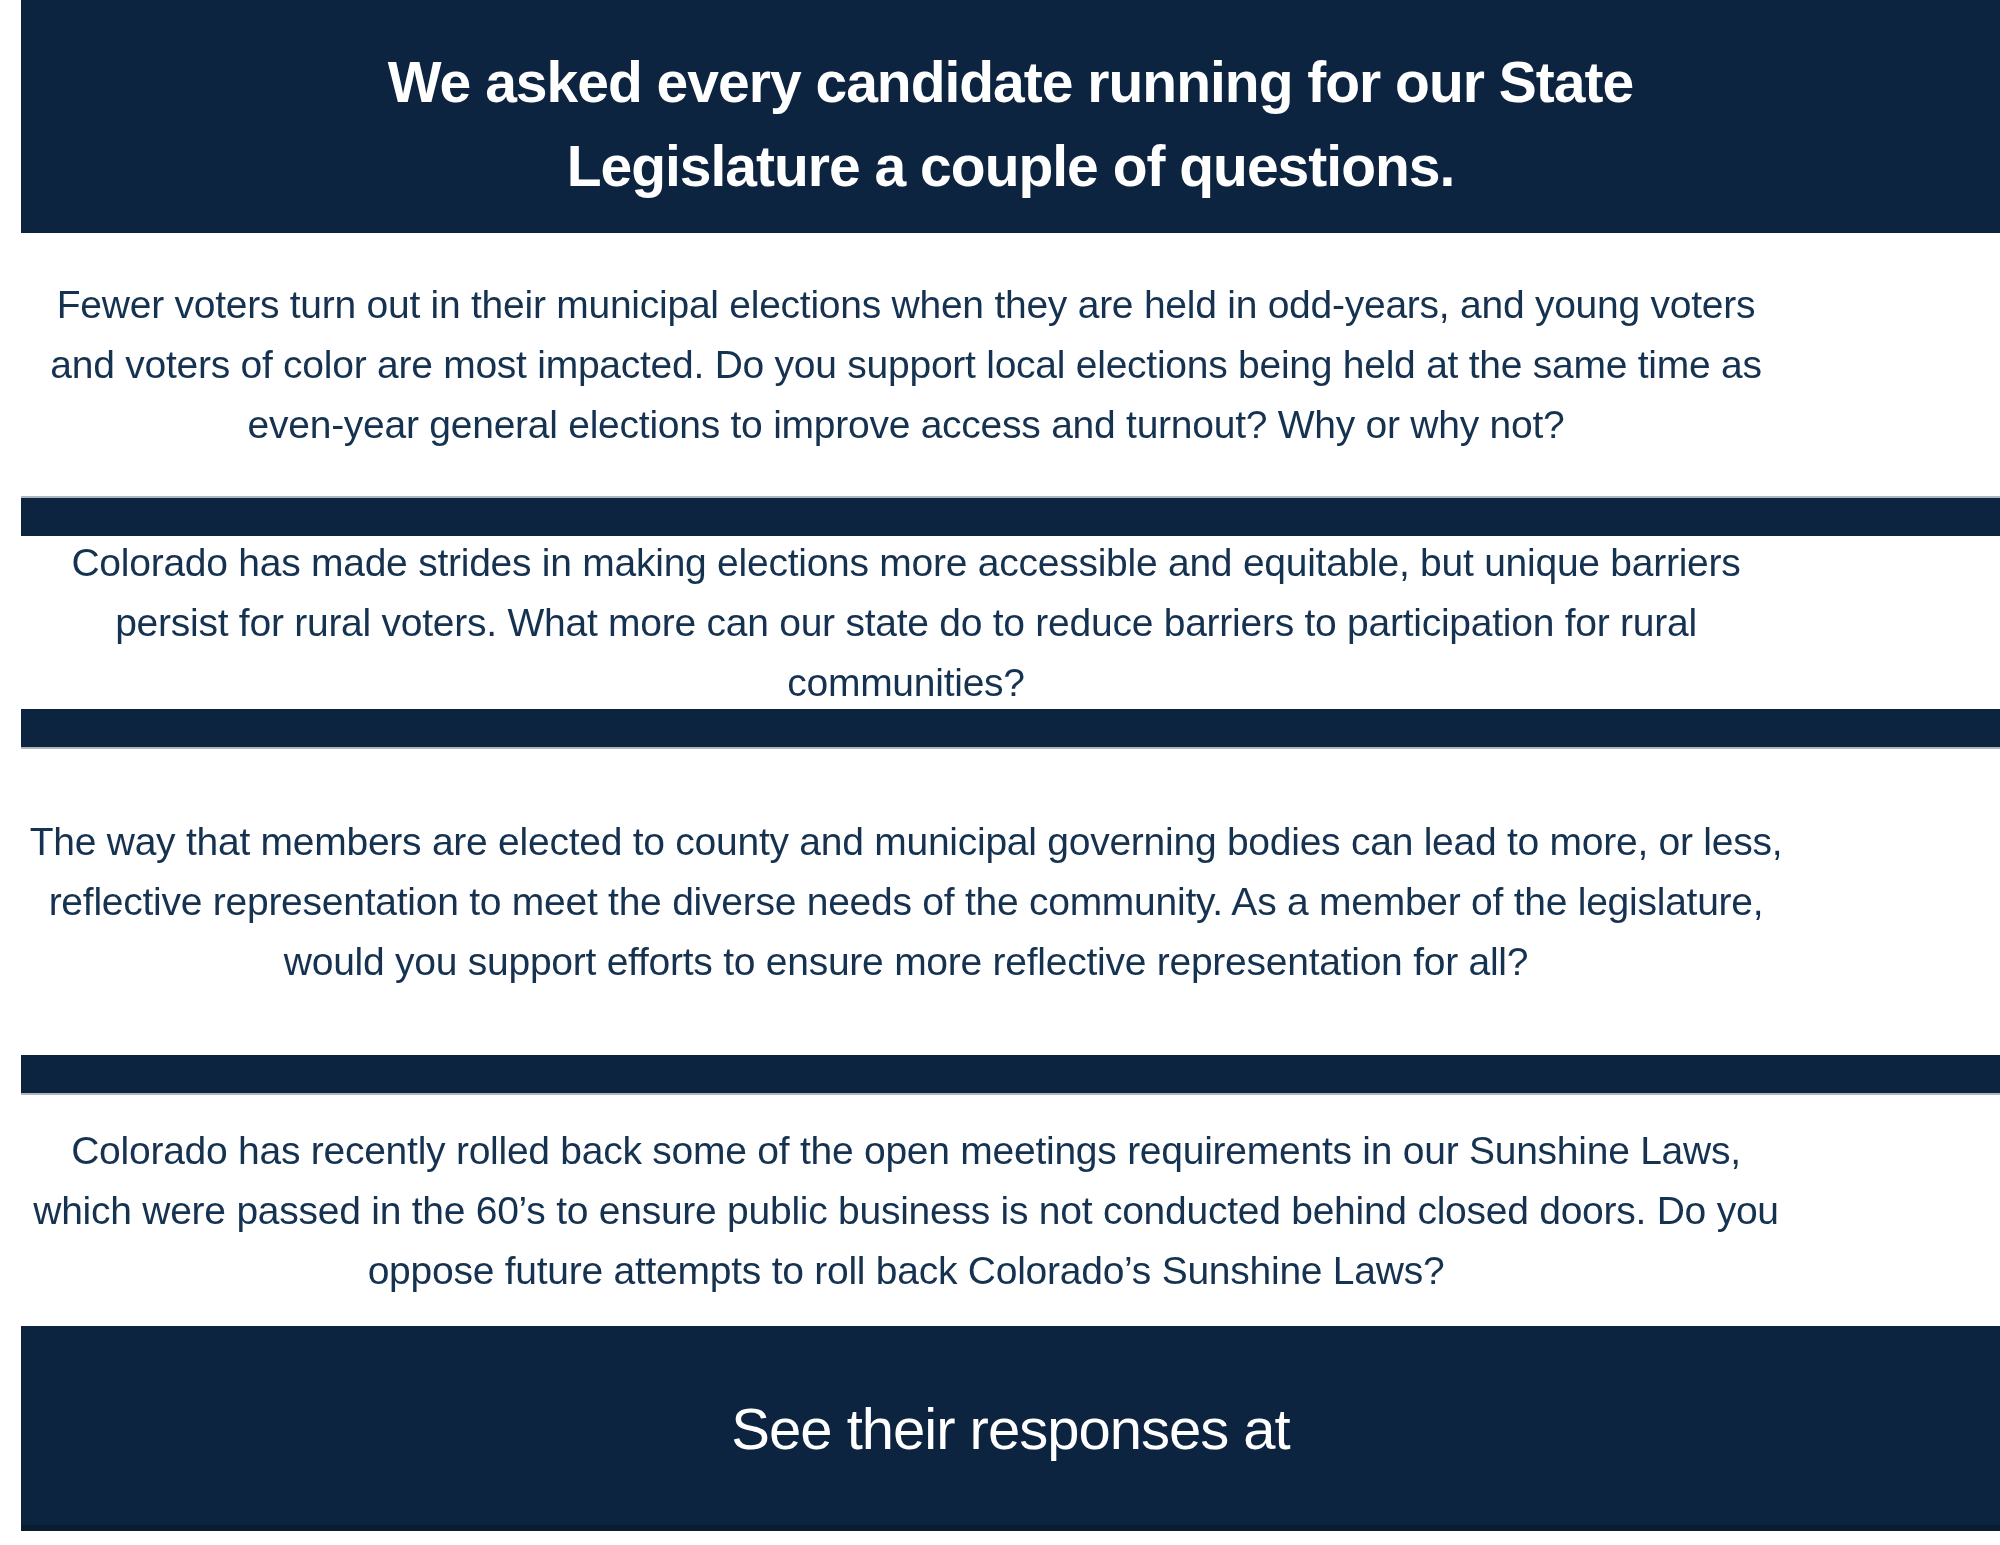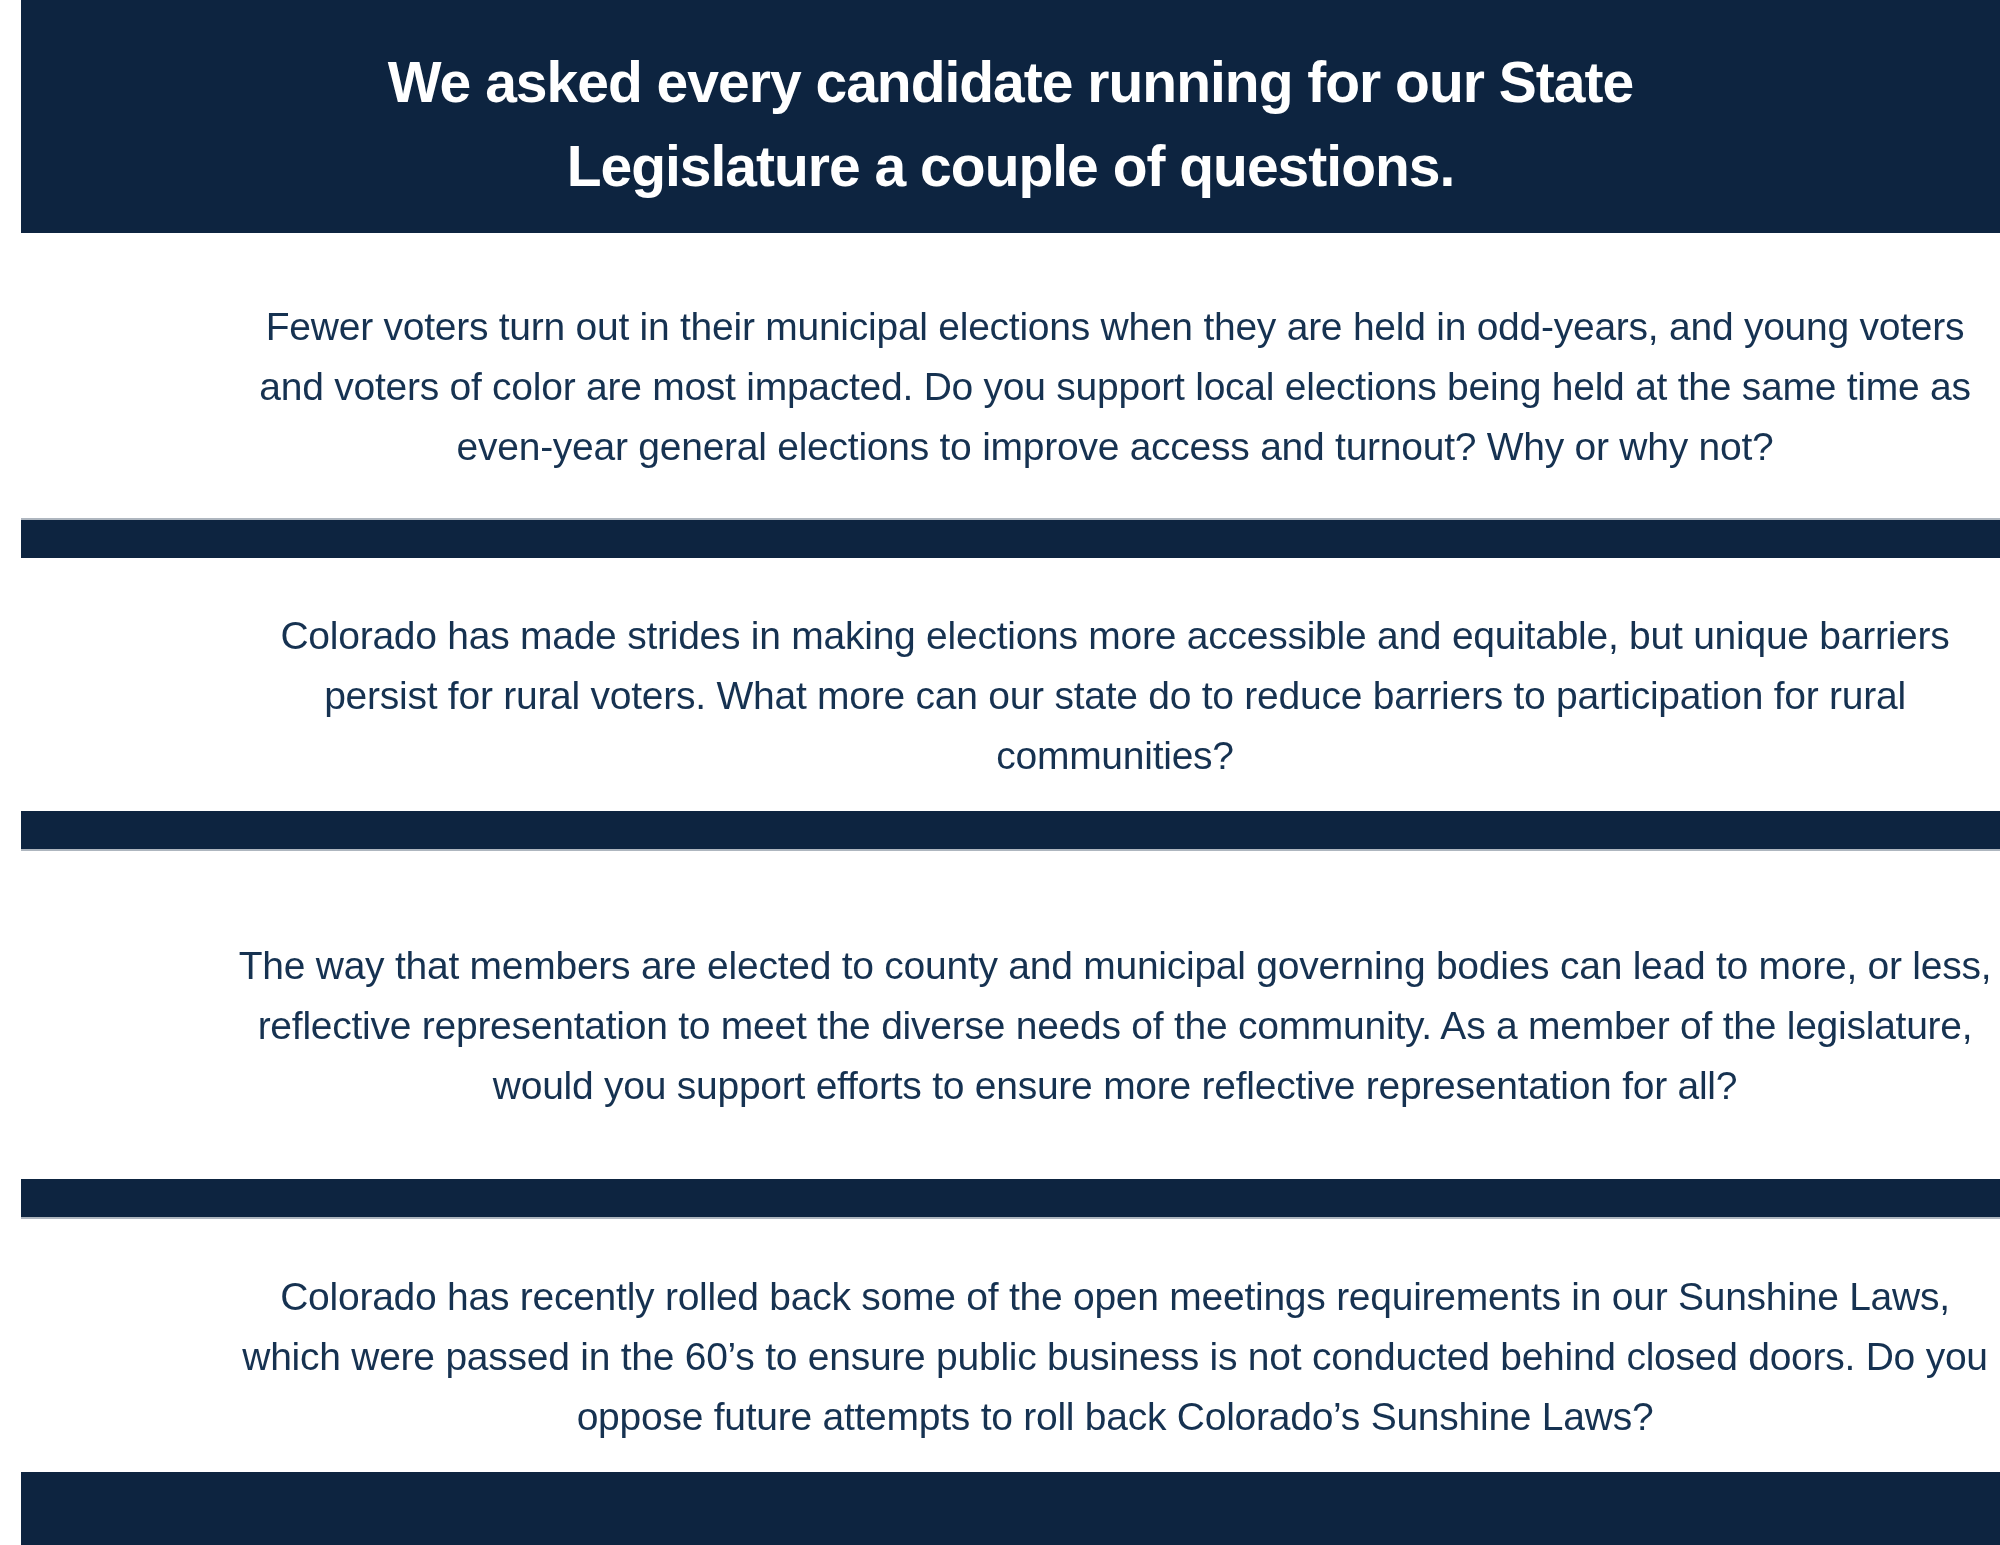--- a/index.html
+++ b/index.html
@@ -39,26 +39,25 @@
     font-weight: 700;
     letter-spacing: -1px;
     text-align: center;
     max-width: 1500px;
   }
 
   .question {
     background: var(--white);
     display: flex;
     align-items: center;
-    justify-content: flex-end;
+    justify-content: flex-start;
     flex: 0 0 auto;
-    margin-top: 22px;
   }
   .q1 { height: 263px; }
-  .q2 { height: 231px; }
+  .q2 { height: 173px; }
   .q3 { height: 306px; }
   .q4 { height: 231px; }
   .question p {
     color: var(--text-navy);
     font-size: 39px;
     line-height: 60px;
     letter-spacing: -0.25px;
     text-align: center;
     max-width: 1770px;
   }

